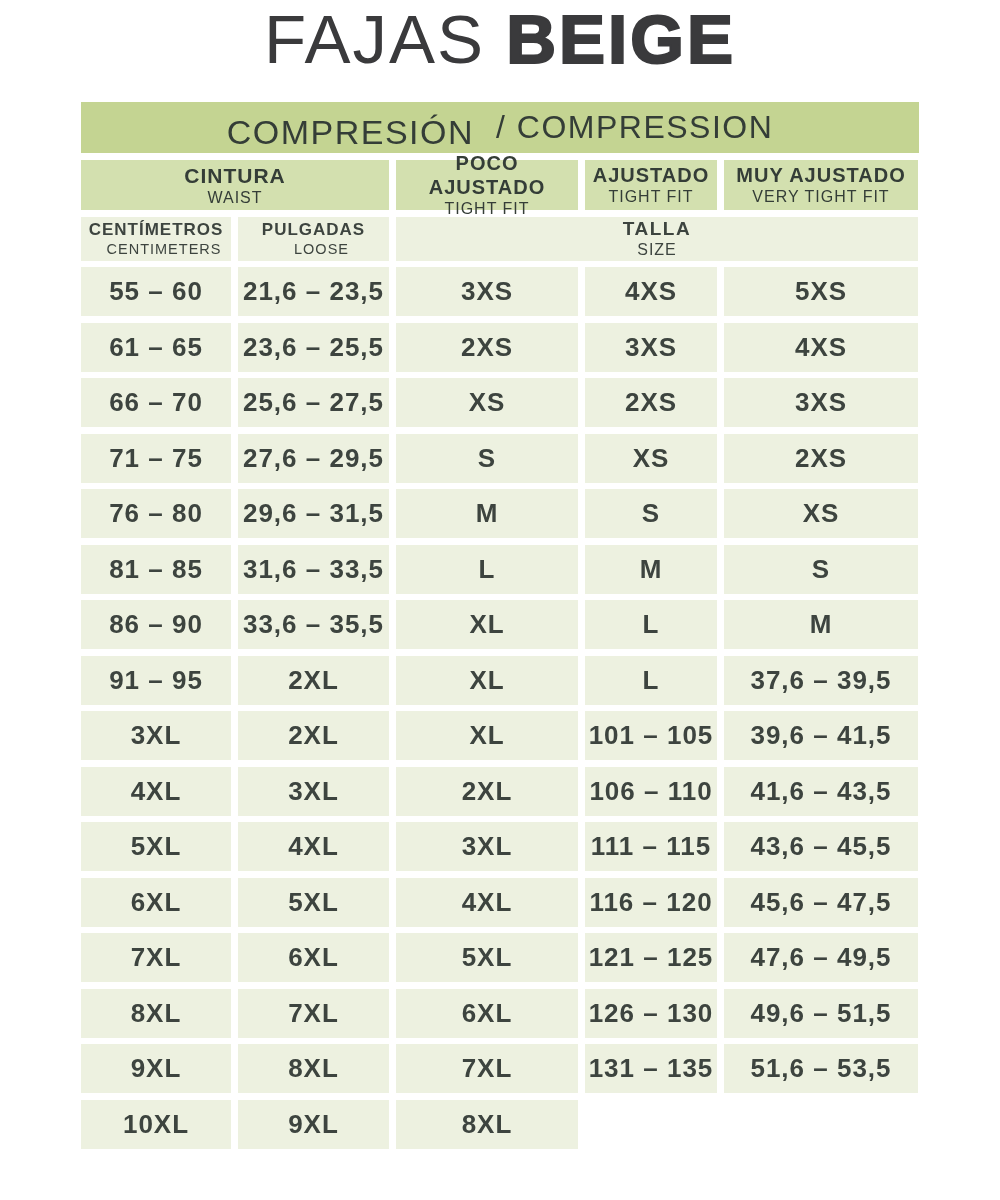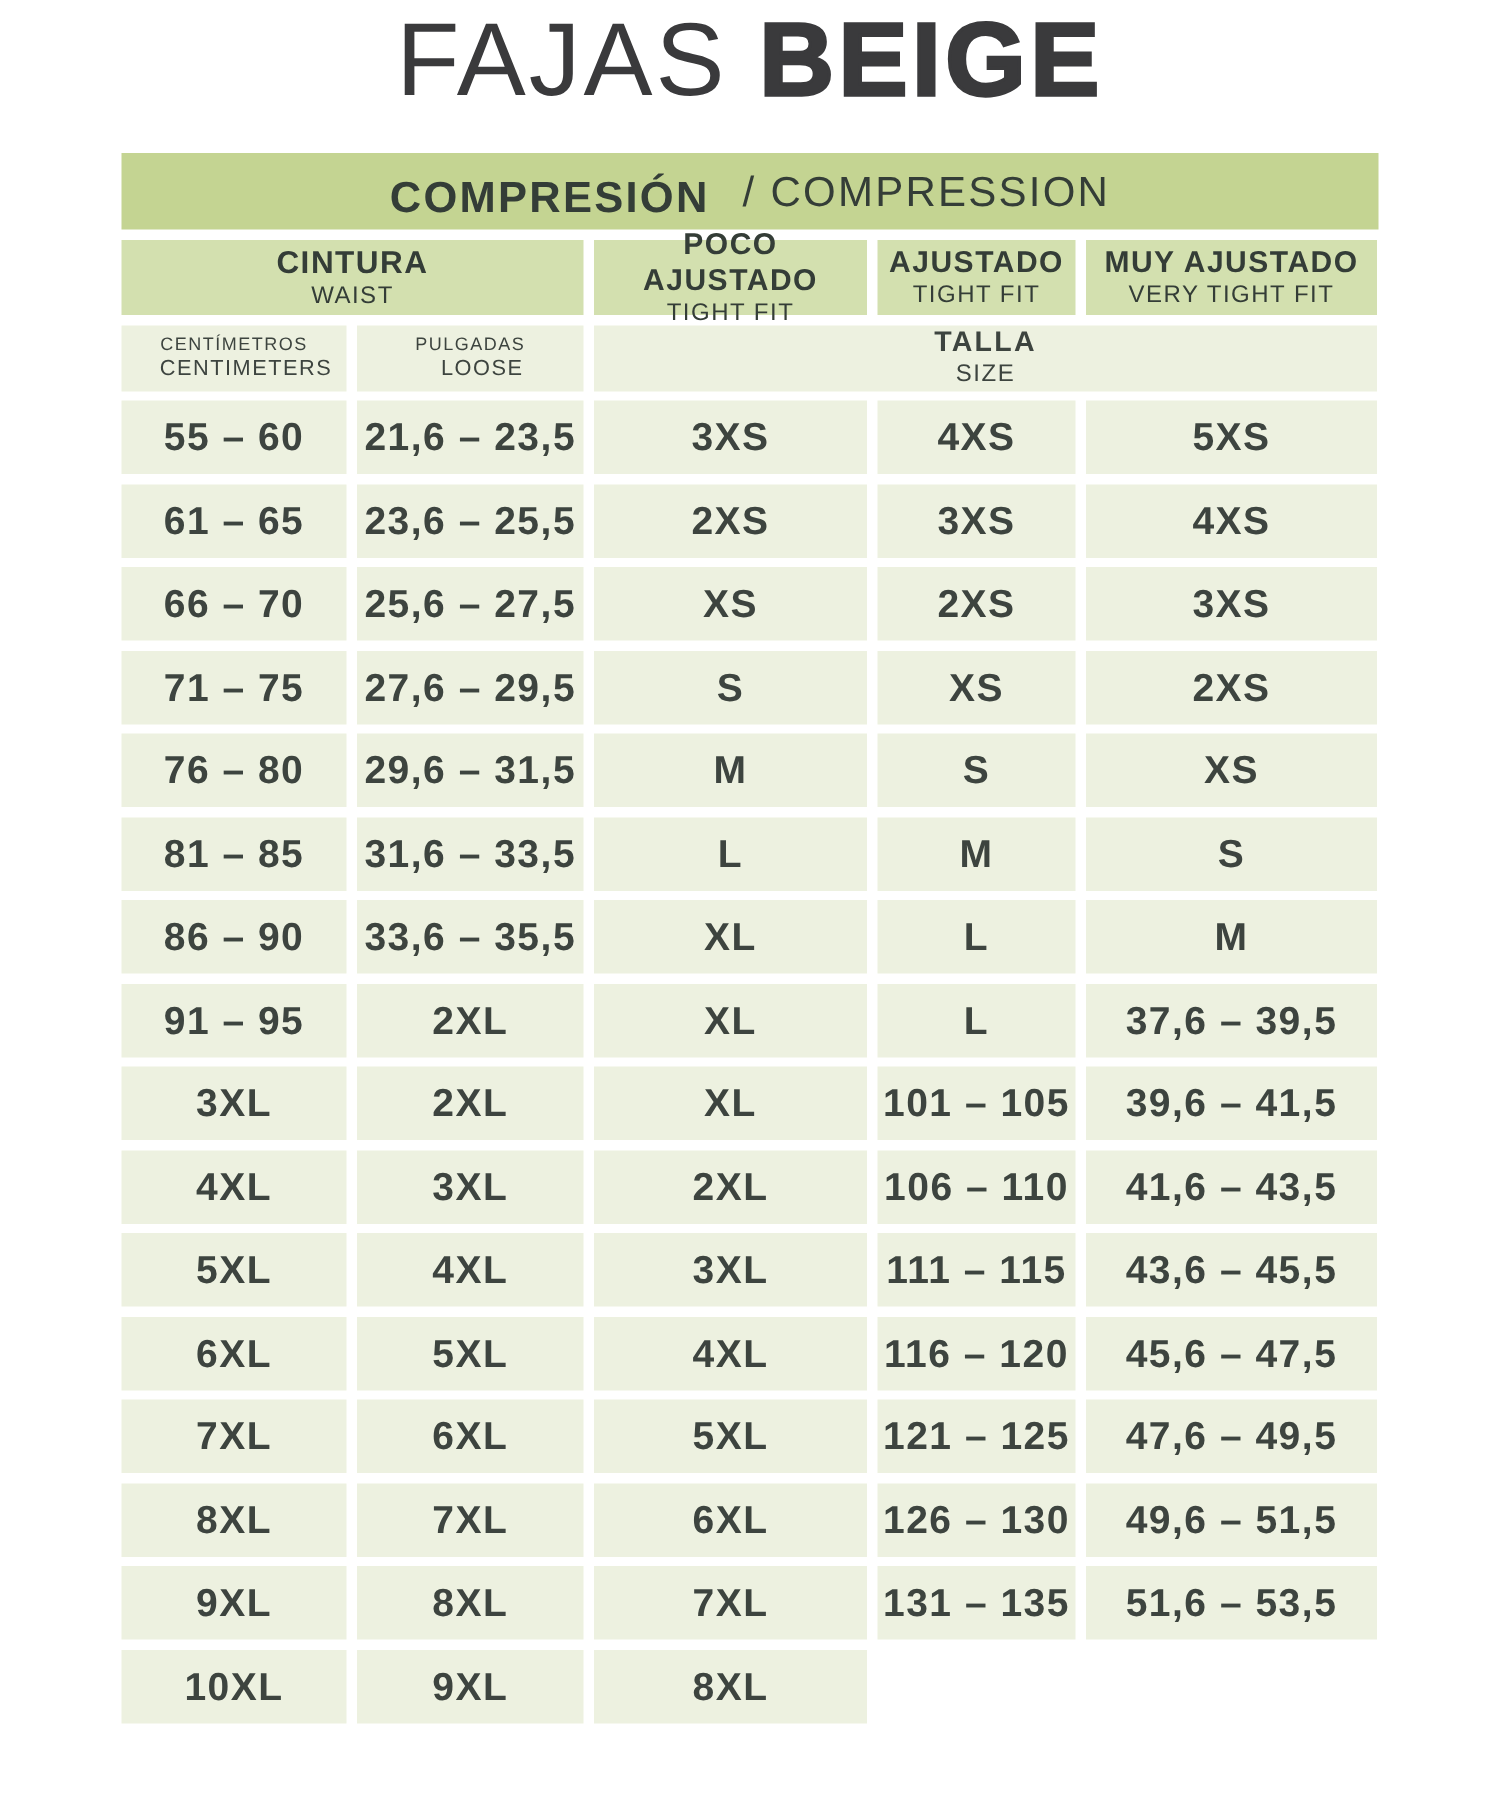--- a/index.html
+++ b/index.html
@@ -26,22 +26,22 @@
   .table-wrap { width: 838px; margin: 0 auto; }
 
   .banner {
     height: 51px;
     background: #c4d492;
     display: flex;
     align-items: center;
     justify-content: center;
     margin-bottom: 7px;
   }
-  .banner .main { font-size: 29px; font-weight: 700; letter-spacing: 1.5px; color: #343d37; margin-top: 10px; }
-  .banner .sub  { font-size: 28px; font-weight: 400; letter-spacing: 1.5px; color: #343d37; margin-left: 22px; }
+  .banner .main { font-size: 34px; font-weight: 400; letter-spacing: 1.5px; color: #343d37; margin-top: 10px; }
+  .banner .sub  { font-size: 32px; font-weight: 400; letter-spacing: 1.5px; color: #343d37; margin-left: 22px; }
 
   .grid {
     display: grid;
     grid-template-columns: 150px 151px 182px 132px 194px;
     grid-template-rows: 50px 44px;
     grid-auto-rows: 49px;
     column-gap: 7px;
     row-gap: 6.5px;
   }
 
@@ -52,21 +52,21 @@
     justify-content: center;
     text-align: center;
   }
   .hdr-cell  { background: #d3e0af; }
   .sub-cell  { background: #edf1e0; }
   .data-cell { background: #edf1e0; font-size: 26px; font-weight: 700; letter-spacing: 1px; color: #3d443f; }
 
   .hdr-main { font-size: 20px; font-weight: 700; letter-spacing: 1px; color: #343d37; line-height: 1.2; }
   .hdr-sub  { font-size: 16px; font-weight: 400; letter-spacing: 1px; color: #343d37; line-height: 1.2; }
 
-  .subhdr-main { font-size: 12px; font-weight: 400; letter-spacing: 1px; line-height: 1.25; }
+  .subhdr-main { font-size: 17px; font-weight: 700; letter-spacing: 1px; line-height: 1.25; }
   .subhdr-sub  { font-size: 14.5px; font-weight: 400; letter-spacing: 1px; line-height: 1.25; margin-left: 16px; }
 
   .talla-main { font-size: 19px; font-weight: 700; letter-spacing: 1.5px; line-height: 1.2; }
   .talla-sub  { font-size: 16px; font-weight: 400; letter-spacing: 1px; line-height: 1.2; }
 
   .span-2 { grid-column: 1 / 3; }
   .span-talla { grid-column: 3 / 6; }
 </style>
 </head>
 <body>

